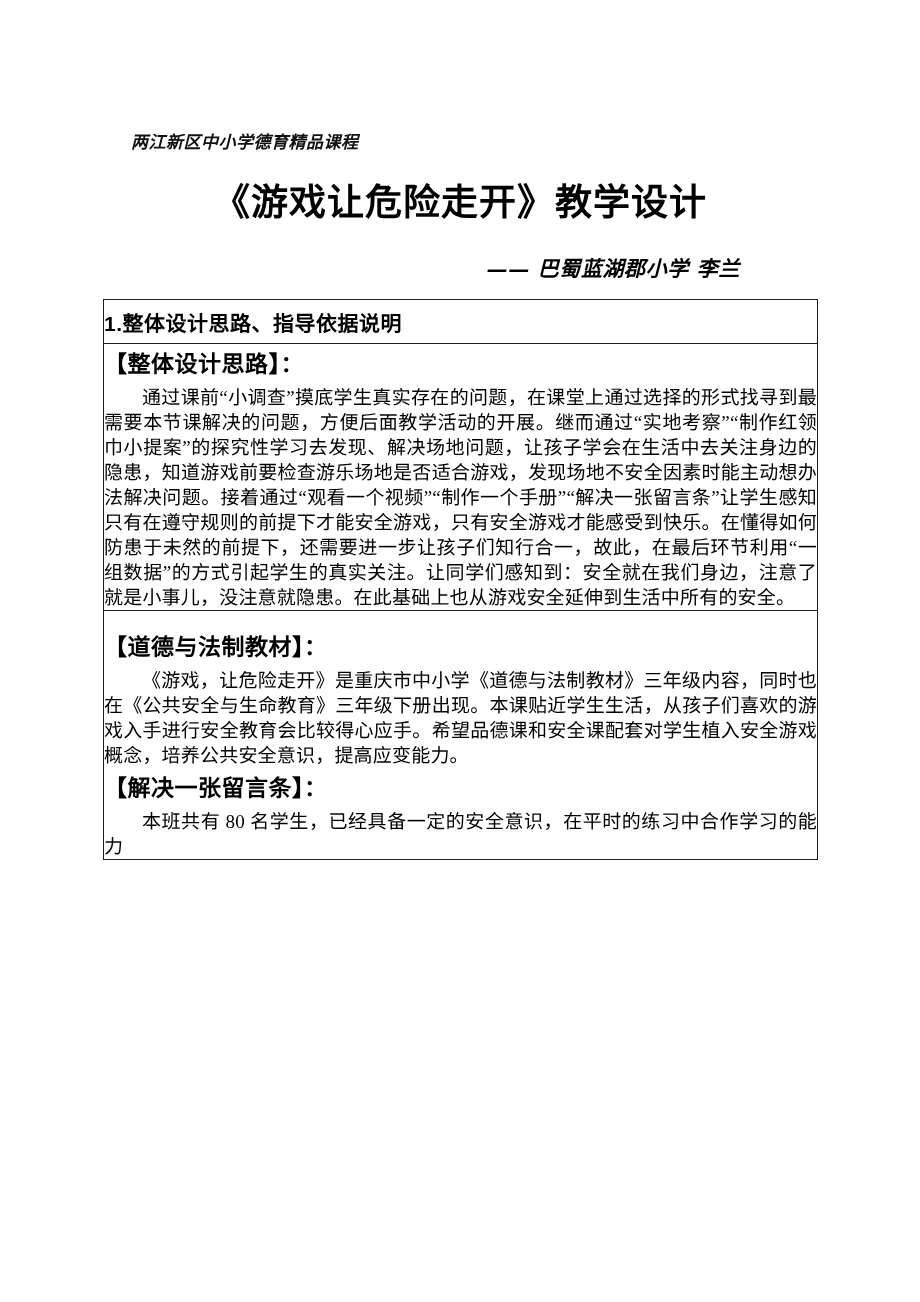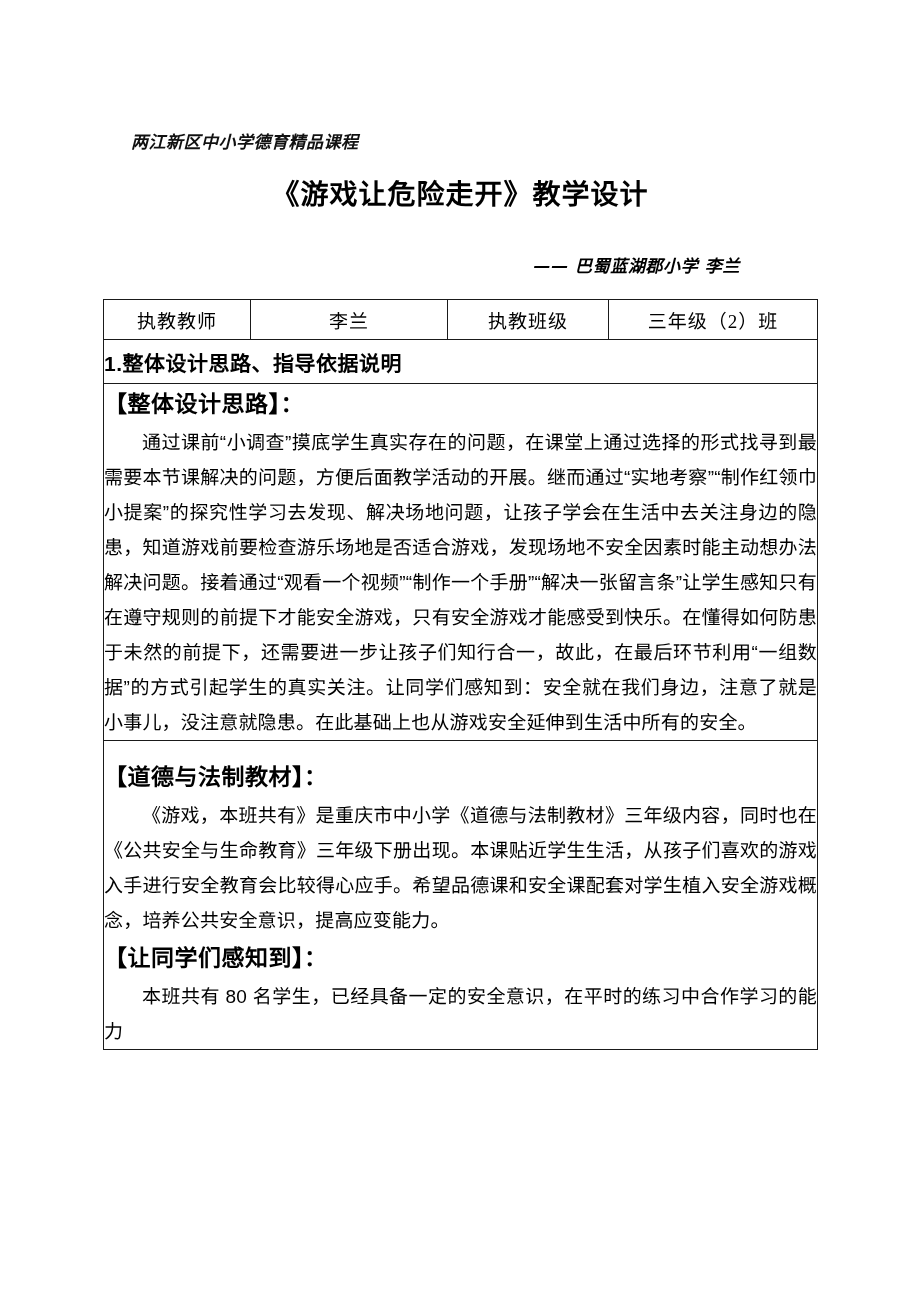--- a/index.html
+++ b/index.html
@@ -37,33 +37,33 @@
     color: #111;
     white-space: nowrap;
   }
 
   .doc-title {
     position: absolute;
     left: 0;
     top: 172px;
     width: 920px;
     text-align: center;
-    font-size: 28px;
+    font-size: 37px;
     font-weight: 700;
     letter-spacing: 1px;
     font-family: "Liberation Sans", "DejaVu Sans", sans-serif;
     color: #000;
     white-space: nowrap;
   }
 
   .byline {
     position: absolute;
     right: 160px;
     top: 252px;
-    font-size: 17px;
+    font-size: 21px;
     font-style: italic;
     font-weight: 600;
     font-family: "DejaVu Serif", "Liberation Serif", serif;
     letter-spacing: 0.6px;
     white-space: nowrap;
   }
 
   
   .doc-table {
     position: absolute;
@@ -110,26 +110,26 @@
   .lbl {
     font-size: 23px;
     font-weight: 700;
     font-family: "Liberation Sans", "DejaVu Sans", sans-serif;
     line-height: 41px;
     letter-spacing: 0.5px;
     white-space: nowrap;
   }
   .para {
     font-size: 19px;
-    line-height: 35px;
+    line-height: 25px;
     text-align: justify;
     text-justify: inter-character;
     text-align-last: left;
     letter-spacing: 0.2px;
-    font-family: Liberation Sans, sans-serif;
+    font-family: Liberation Serif, serif;
   }
   .para.indent { text-indent: 2em; }
 
   .spacer-top { height: 16px; }
 </style>
 </head>
 <body>
 
 <div class="page">
 
@@ -141,45 +141,39 @@
 
   <table class="doc-table">
     <colgroup>
       <col class="c1">
         <col class="c2">
         <col class="c3">
         <col class="c4">
     </colgroup>
     <tbody>
 
-      <tr>
-        <td class="info-cell">执教教师</td>
-        <td class="info-cell">李兰</td>
-        <td class="info-cell">执教班级</td>
-        <td class="info-cell">三年级（2）班</td>
-      </tr>
 
       <tr>
         <td class="section-cell" colspan="4">1.整体设计思路、指导依据说明</td>
       </tr>
 
       <tr>
         <td class="body-cell" colspan="4">
           <div class="lbl">【整体设计思路】：</div>
           <div class="para indent">通过课前“小调查”摸底学生真实存在的问题，在课堂上通过选择的形式找寻到最需要本节课解决的问题，方便后面教学活动的开展。继而通过“实地考察”“制作红领巾小提案”的探究性学习去发现、解决场地问题，让孩子学会在生活中去关注身边的隐患，知道游戏前要检查游乐场地是否适合游戏，发现场地不安全因素时能主动想办法解决问题。接着通过“观看一个视频”“制作一个手册”“解决一张留言条”让学生感知只有在遵守规则的前提下才能安全游戏，只有安全游戏才能感受到快乐。在懂得如何防患于未然的前提下，还需要进一步让孩子们知行合一，故此，在最后环节利用“一组数据”的方式引起学生的真实关注。让同学们感知到：安全就在我们身边，注意了就是小事儿，没注意就隐患。在此基础上也从游戏安全延伸到生活中所有的安全。</div>
         </td>
       </tr>
 
 
       <tr>
         <td class="body-cell" colspan="4">
           <div class="spacer-top"></div>
           <div class="lbl">【道德与法制教材】：</div>
-          <div class="para indent">《游戏，本班共有》是重庆市中小学《道德与法制教材》三年级内容，同时也在《公共安全与生命教育》三年级下册出现。本课贴近学生生活，从孩子们喜欢的游戏入手进行安全教育会比较得心应手。希望品德课和安全课配套对学生植入安全游戏概念，培养公共安全意识，提高应变能力。</div>
-          <div class="lbl">【让同学们感知到】：</div>
+          <div class="para indent">《游戏，让危险走开》是重庆市中小学《道德与法制教材》三年级内容，同时也在《公共安全与生命教育》三年级下册出现。本课贴近学生生活，从孩子们喜欢的游戏入手进行安全教育会比较得心应手。希望品德课和安全课配套对学生植入安全游戏概念，培养公共安全意识，提高应变能力。</div>
+          <div class="lbl">【解决一张留言条】：</div>
           <div class="para indent">本班共有 80 名学生，已经具备一定的安全意识，在平时的练习中合作学习的能力</div>
         </td>
       </tr>
 
     </tbody>
   </table>
 
 </div>
 
 </body></html>

